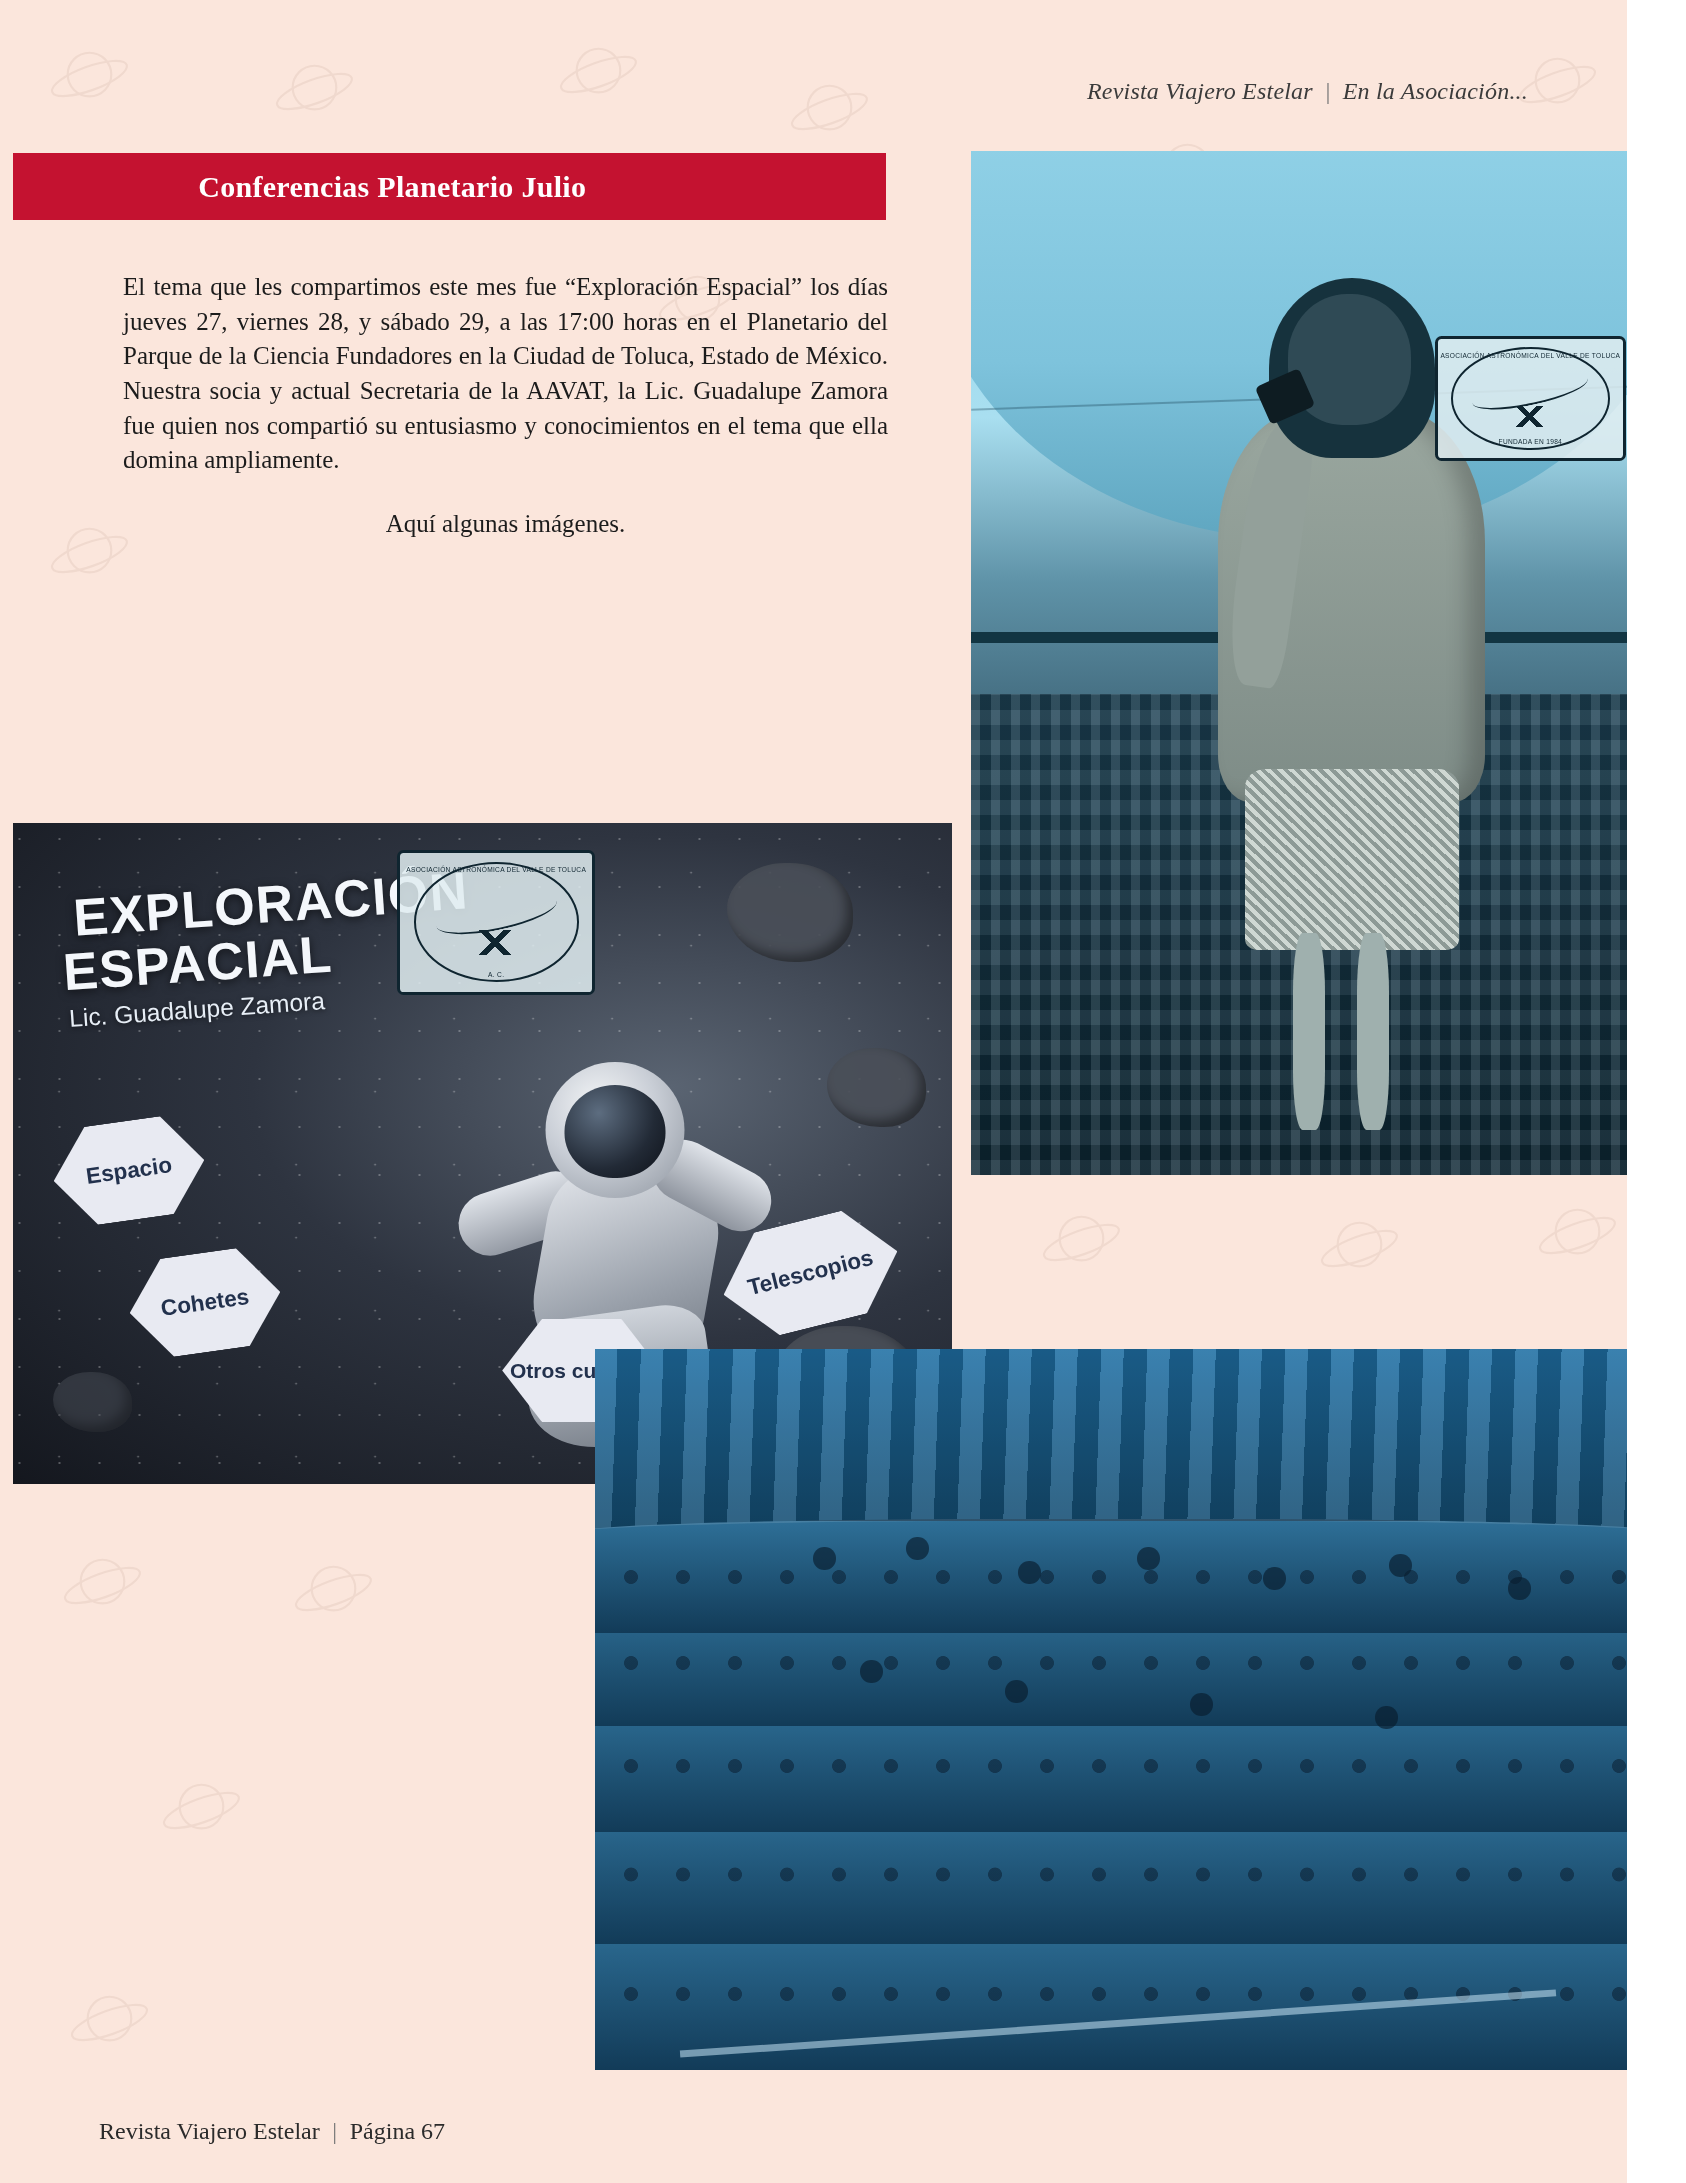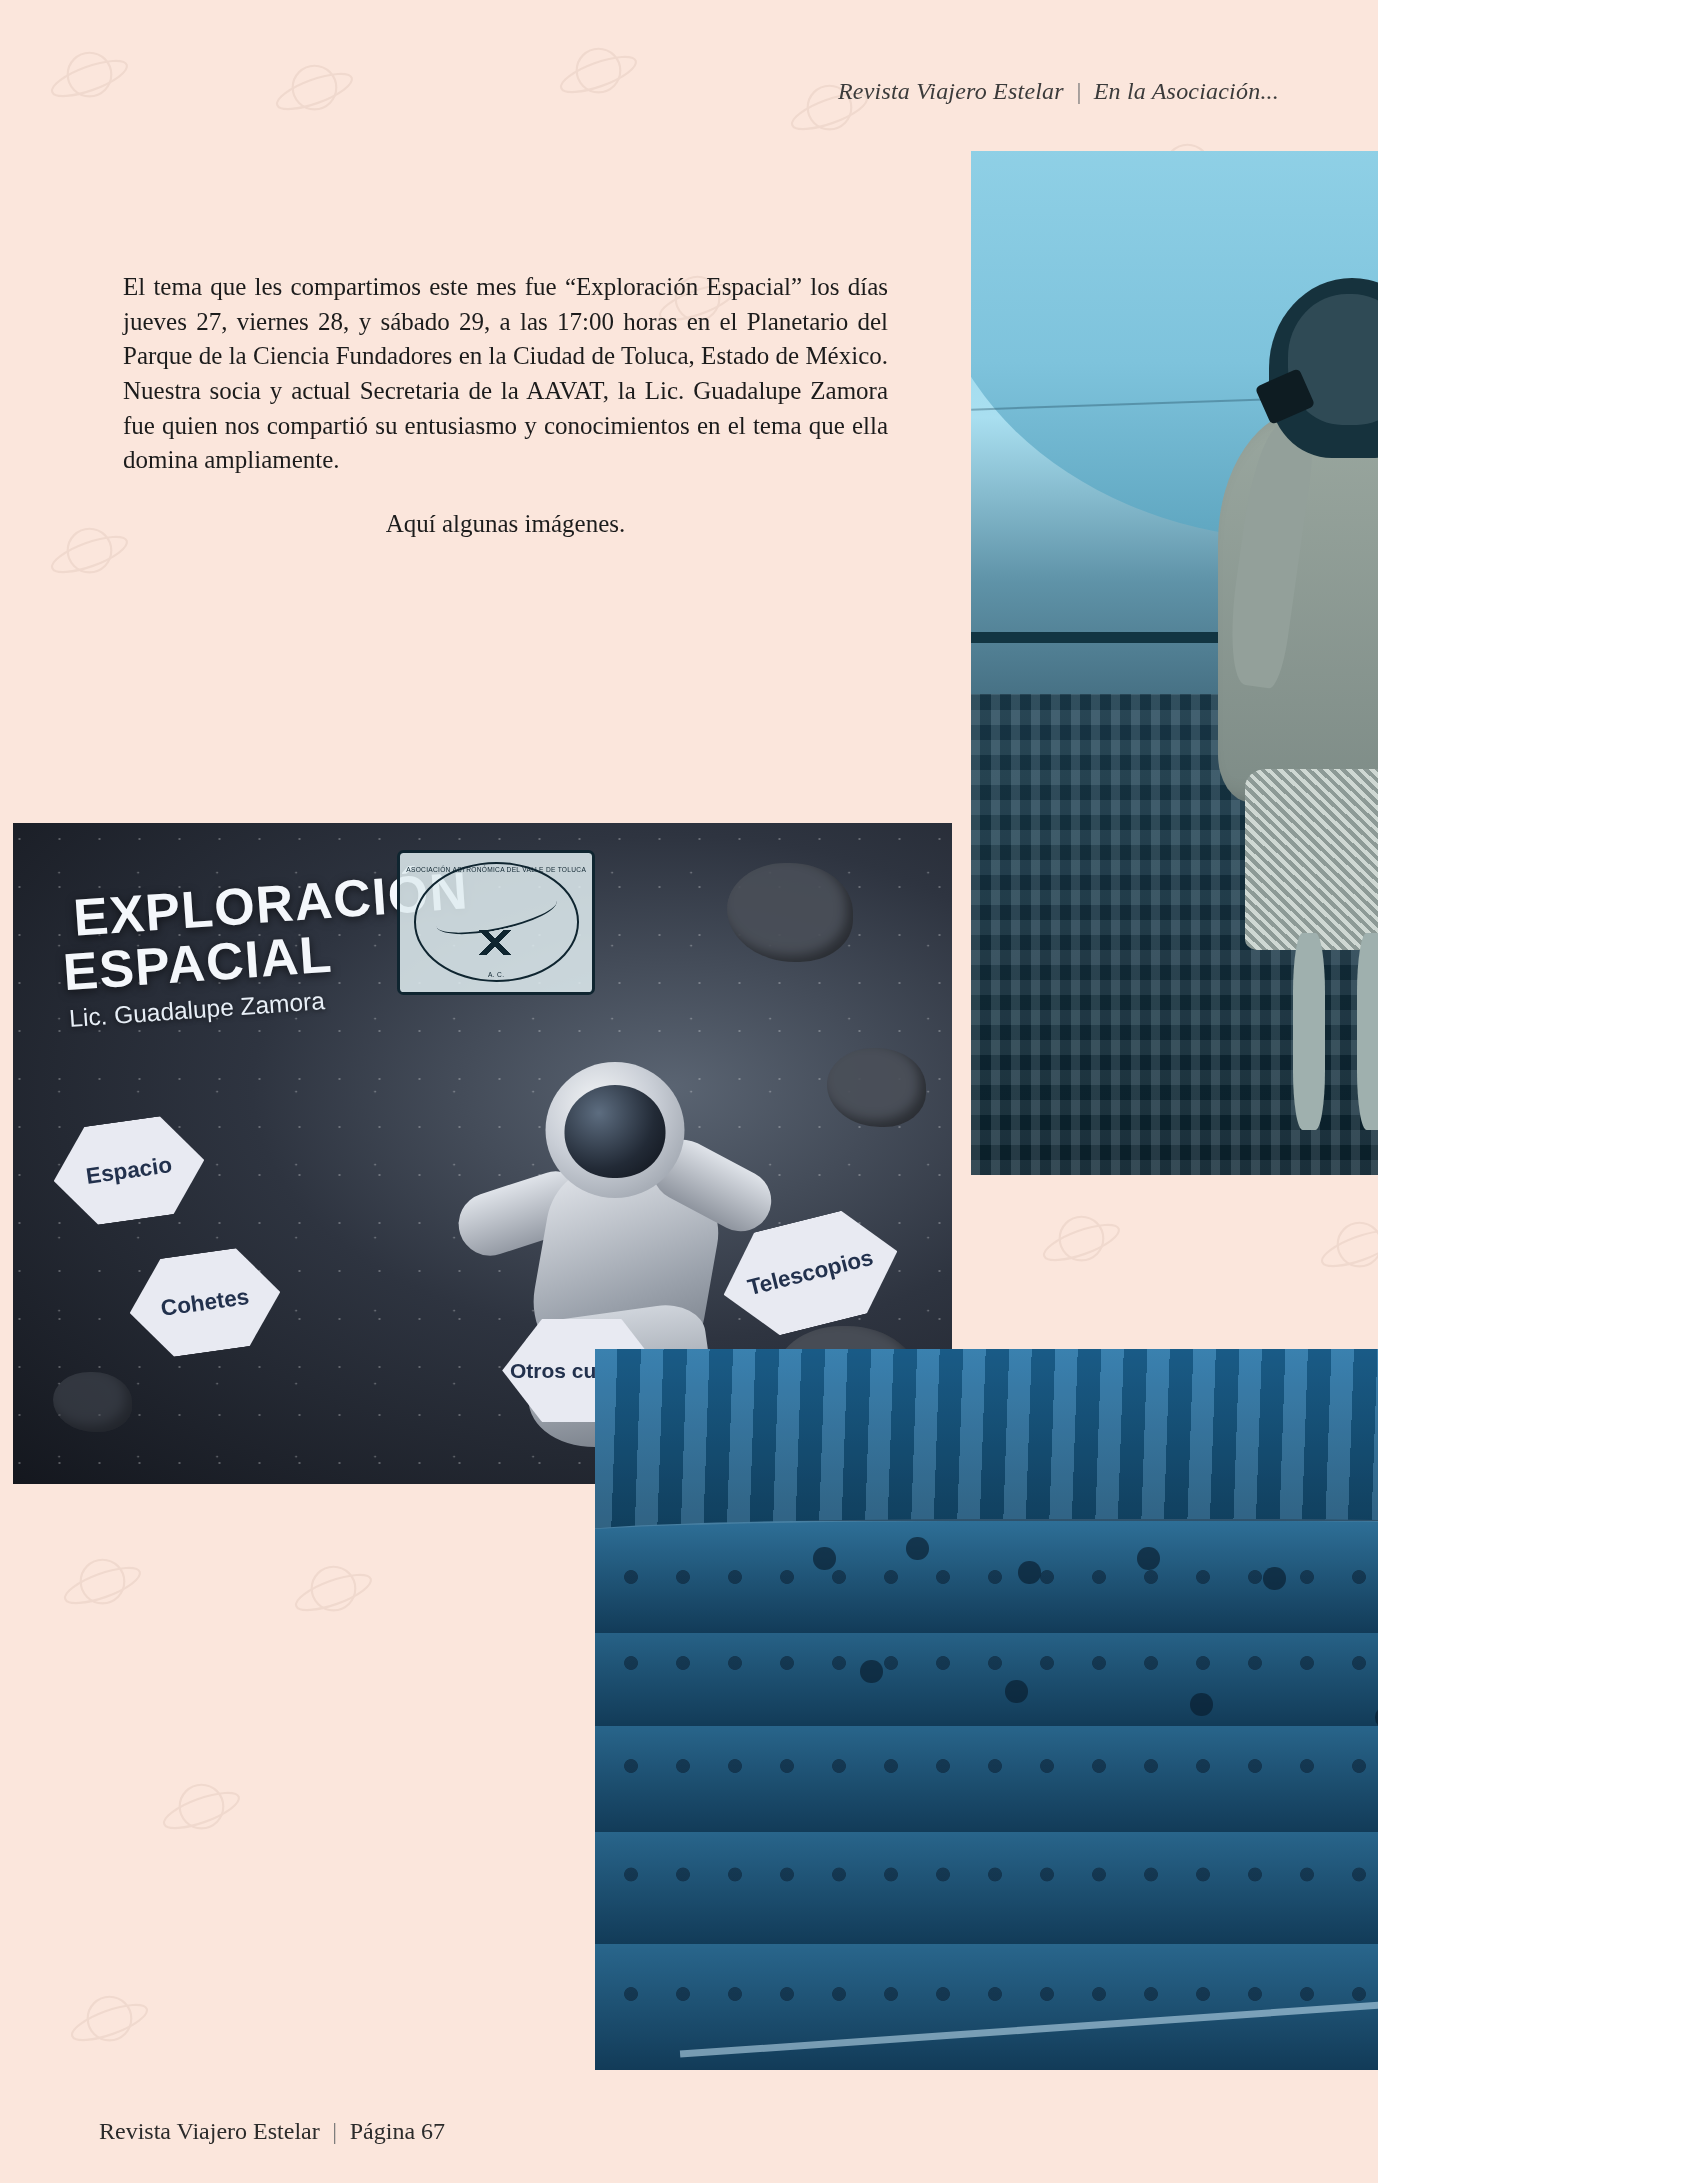--- a/index.html
+++ b/index.html
@@ -5,21 +5,21 @@
   html, body {
     margin: 0;
     padding: 0;
     background: #ffffff;
   }
   body {
     font-family: "Liberation Serif", serif;
   }
   .page {
     position: relative;
-    width: 1378px;
+    width: 1627px;
     height: 2183px;
     background: #fbe6dc;
     overflow: hidden;
   }
   
   .watermark-layer {
     position: absolute;
     inset: 0;
     pointer-events: none;
     z-index: 0;
@@ -531,20 +531,23 @@
         </svg>
     </div>
   </div>
 
   <div class="header">
     <span>Revista Viajero Estelar</span>
     <span class="sep">|</span>
     <span>En la Asociación...</span>
   </div>
 
+  <div class="title-bar">
+    <div class="title-text">Conferencias Planetario Julio</div>
+  </div>
 
   <div class="body-text">
     <p>El tema que les compartimos este mes fue “Exploración Espacial” los días jueves 27, viernes 28, y sábado 29, a las 17:00 horas en el Planetario del Parque de la Ciencia Fundadores en la Ciudad de Toluca, Estado de México. Nuestra socia y actual Secretaria de la AAVAT, la Lic. Guadalupe Zamora fue quien nos compartió su entusiasmo y conocimientos en el tema que ella domina ampliamente.</p>
     <p class="noindent">Aquí algunas imágenes.</p>
   </div>
 
   <div class="photo-speaker">
     <div class="sp-dome"></div>
     <div class="sp-domeline"></div>
     <div class="sp-rail"></div>

